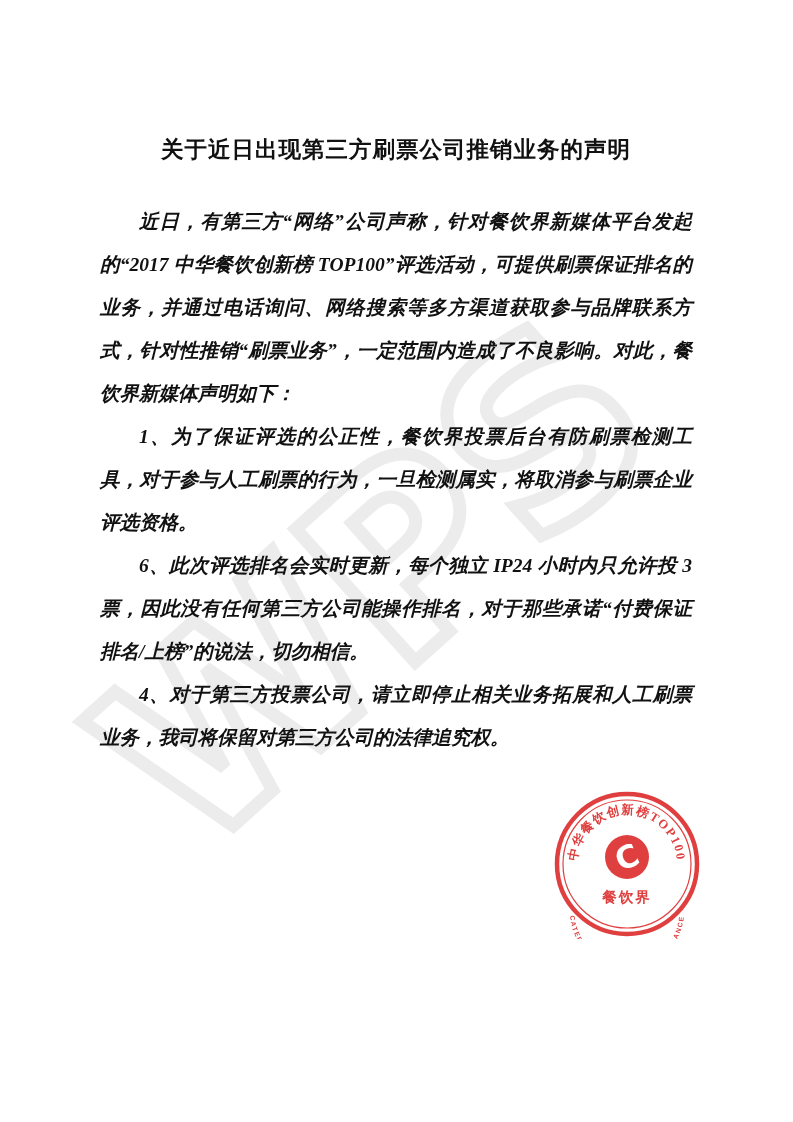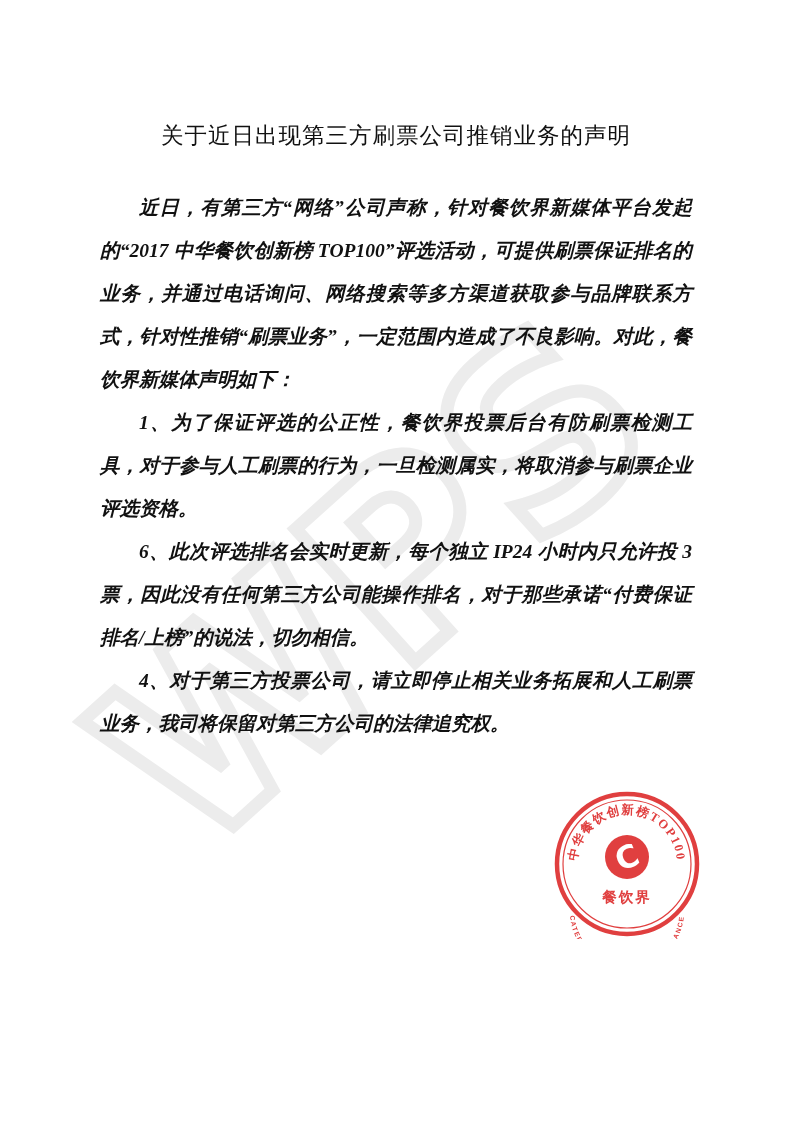--- a/index.html
+++ b/index.html
@@ -31,25 +31,25 @@
     user-select:none;
     pointer-events:none;
   }
   
   .content{
     position:relative;
     z-index:1;
     padding:0 101px 0 100px;
   }
   .doc-title{
-    margin:0;
+    margin:14px;
     padding-top:120px;
     text-align:center;
     font-size:22.5px;
-    font-weight:normal;
+    font-weight:bold;
     line-height:32px;
     letter-spacing:1px;
   }
   .body-text{margin-top:34px;font-style:italic;}
   .body-text p{
     margin:0;
     font-size:19.5px;
     font-weight:bold;
     line-height:43px;
     text-align:justify;

